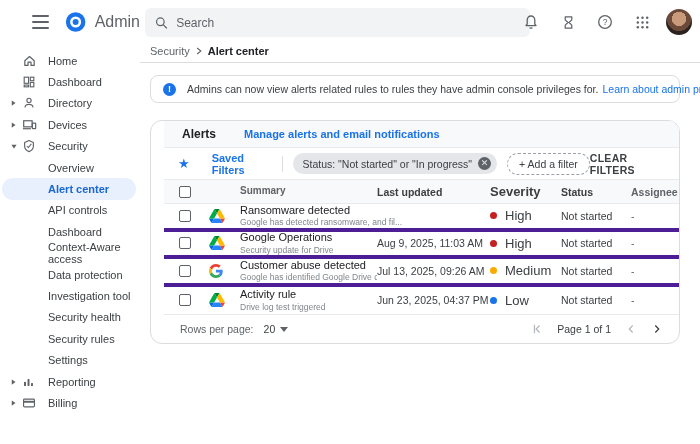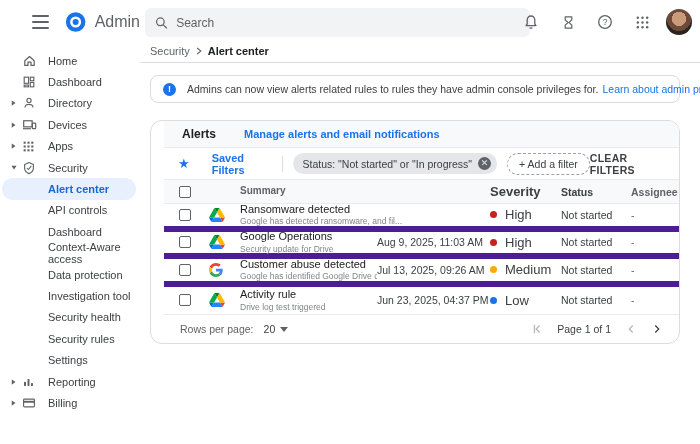--- a/index.html
+++ b/index.html
@@ -48,21 +48,21 @@
   .filter-row { height:31px; display:flex; align-items:center; padding:0 14px; }
   .star { color:var(--accent,#1a73e8); font-size:13px; line-height:1; }
   .saved-filters { font-size:11px; font-weight:bold; color:var(--accent,#1a73e8); margin-left:22px; cursor:pointer; }
   .vsep { width:1px; height:16px; background:#dadce0; margin:0 10px; }
   .chip { background:#e4e6ea; border-radius:11px; height:21px; display:flex; align-items:center; padding:0 6px 0 10px; font-size:10.5px; color:#3c4043; cursor:pointer; white-space:nowrap; }
   .chip-close { width:13px; height:13px; border-radius:50%; background:#5f6368; color:#e4e6ea; font-size:9px; line-height:13px; text-align:center; margin-left:6px; cursor:pointer; font-weight:bold; }
   .add-chip { margin-left:10px; border:1px dashed #9aa0a6; border-radius:12px; height:22px; display:flex; align-items:center; padding:0 11px; font-size:10.5px; color:#3c4043; cursor:pointer; white-space:nowrap; }
   .clear-filters { margin-left:auto; font-size:10.5px; font-weight:bold; color:#3c4043; letter-spacing:.3px; cursor:pointer; }
 
   .thead { height:25px; background:#f8f9fa; border-top:1px solid #e8eaed; border-bottom:1px solid #e8eaed; display:flex; align-items:center; font-size:10px; color:#5f6368; font-weight:bold; }
-  .trow { height:27.5px; border-bottom:6px solid #4c1d95; display:flex; align-items:center; cursor:pointer; }
+  .trow { height:27.5px; border-bottom:4px solid #4c1d95; display:flex; align-items:center; cursor:pointer; }
   .col-check { width:45px; padding-left:15px; display:flex; align-items:center; }
   .checkbox { width:12px; height:12px; border:1.5px solid #5f6368; border-radius:2px; background:#fff; cursor:pointer; }
   .col-icon { width:31px; display:flex; align-items:center; }
   .col-summary { flex:1; overflow:hidden; display:flex; flex-direction:column; justify-content:center; line-height:1.25; }
   .row-title { font-size:11px; color:#202124; white-space:nowrap; overflow:hidden; }
   .row-sub { font-size:8.5px; color:#80868b; white-space:nowrap; overflow:hidden; }
   .col-updated { width:113px; font-size:10.5px; color:#3c4043; }
   .col-severity { width:71px; display:flex; align-items:center; font-size:13px; color:#3c4043; }
   .dot { width:7px; height:7px; border-radius:50%; margin-right:8px; background:#9aa0a6; }
   .dot.sev-high { background:var(--severity-high,#c5221f); }
@@ -191,55 +191,35 @@
               <rect x="1.8" y="4" width="9" height="6.5"></rect>
               <line x1="1" y1="12.5" x2="9.5" y2="12.5"></line>
               <rect x="11" y="6.5" width="3.6" height="6" rx="0.8"></rect>
             </g>
           </svg>
         </span>
       <span>Devices</span>
     </div>
     <div class="nav-item">
       <span class="nav-caret">
-          <svg width="7" height="8" viewBox="0 0 8 8">
-            <path d="M2 1l4.3 3L2 7z" fill="#5f6368"></path>
-          </svg>
-        </span>
-      <span class="nav-ic">
-          <svg width="13" height="13" viewBox="0 0 16 16">
-            <g fill="#5f6368">
-              <rect x="2" y="2" width="2.6" height="2.6"></rect>
-              <rect x="6.7" y="2" width="2.6" height="2.6"></rect>
-              <rect x="11.4" y="2" width="2.6" height="2.6"></rect>
-              <rect x="2" y="6.7" width="2.6" height="2.6"></rect>
-              <rect x="6.7" y="6.7" width="2.6" height="2.6"></rect>
-              <rect x="11.4" y="6.7" width="2.6" height="2.6"></rect>
-              <rect x="2" y="11.4" width="2.6" height="2.6"></rect>
-              <rect x="6.7" y="11.4" width="2.6" height="2.6"></rect>
-              <rect x="11.4" y="11.4" width="2.6" height="2.6"></rect>
-            </g>
-          </svg>
-        </span>
-      <span>Apps</span>
-    </div>
-    <div class="nav-item">
-      <span class="nav-caret">
           <svg width="8" height="7" viewBox="0 0 8 8">
             <path d="M1 2l3 4.3L7 2z" fill="#5f6368"></path>
           </svg>
         </span>
       <span class="nav-ic">
           <svg width="14" height="14" viewBox="0 0 16 16">
             <path d="M8 1.8 13 4v4.2c0 3-2.1 5-5 6.2-2.9-1.2-5-3.2-5-6.2V4z" fill="none" stroke="#5f6368" stroke-width="1.3" stroke-linejoin="round"></path>
             <path d="M5.5 8l1.8 1.8L10.7 5.6" fill="none" stroke="#5f6368" stroke-width="1.2"></path>
           </svg>
         </span>
       <span>Security</span>
     </div>
+    <div class="nav-item sub">
+        <span>Overview</span>
+      </div>
     <div class="nav-item sub active">
         <span>Alert center</span>
       </div>
     <div class="nav-item sub">
         <span>API controls</span>
       </div>
     <div class="nav-item sub">
         <span>Dashboard</span>
       </div>
     <div class="nav-item sub">
@@ -326,20 +306,21 @@
         <span class="add-chip">+ Add a filter</span>
         <span class="clear-filters">CLEAR FILTERS</span>
       </div>
 
       <div class="thead">
         <span class="col-check">
             <span class="checkbox"></span>
           </span>
         <span class="col-icon"></span>
         <span class="col-summary">Summary</span>
+        <span class="col-updated">Last updated</span>
         <span class="col-severity">Severity</span>
         <span class="col-status">Status</span>
         <span class="col-assignee">Assignee</span>
       </div>
 
       <div class="trow">
         <span class="col-check">
             <span class="checkbox"></span>
           </span>
         <span class="col-icon">

